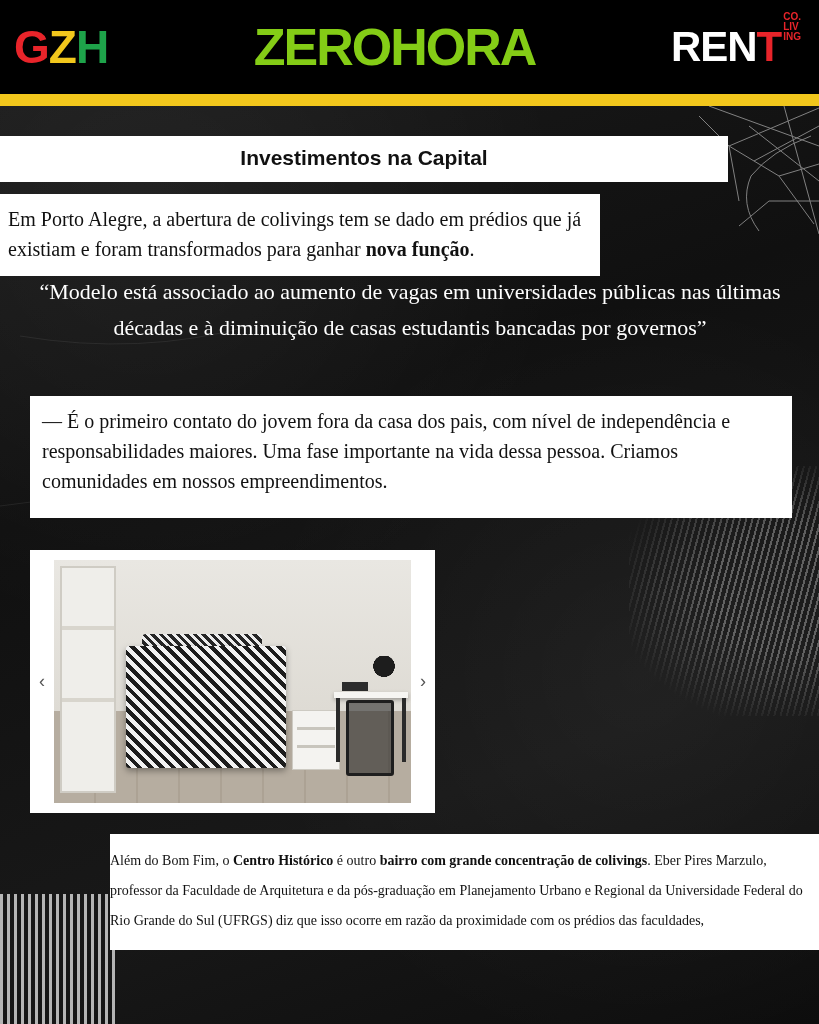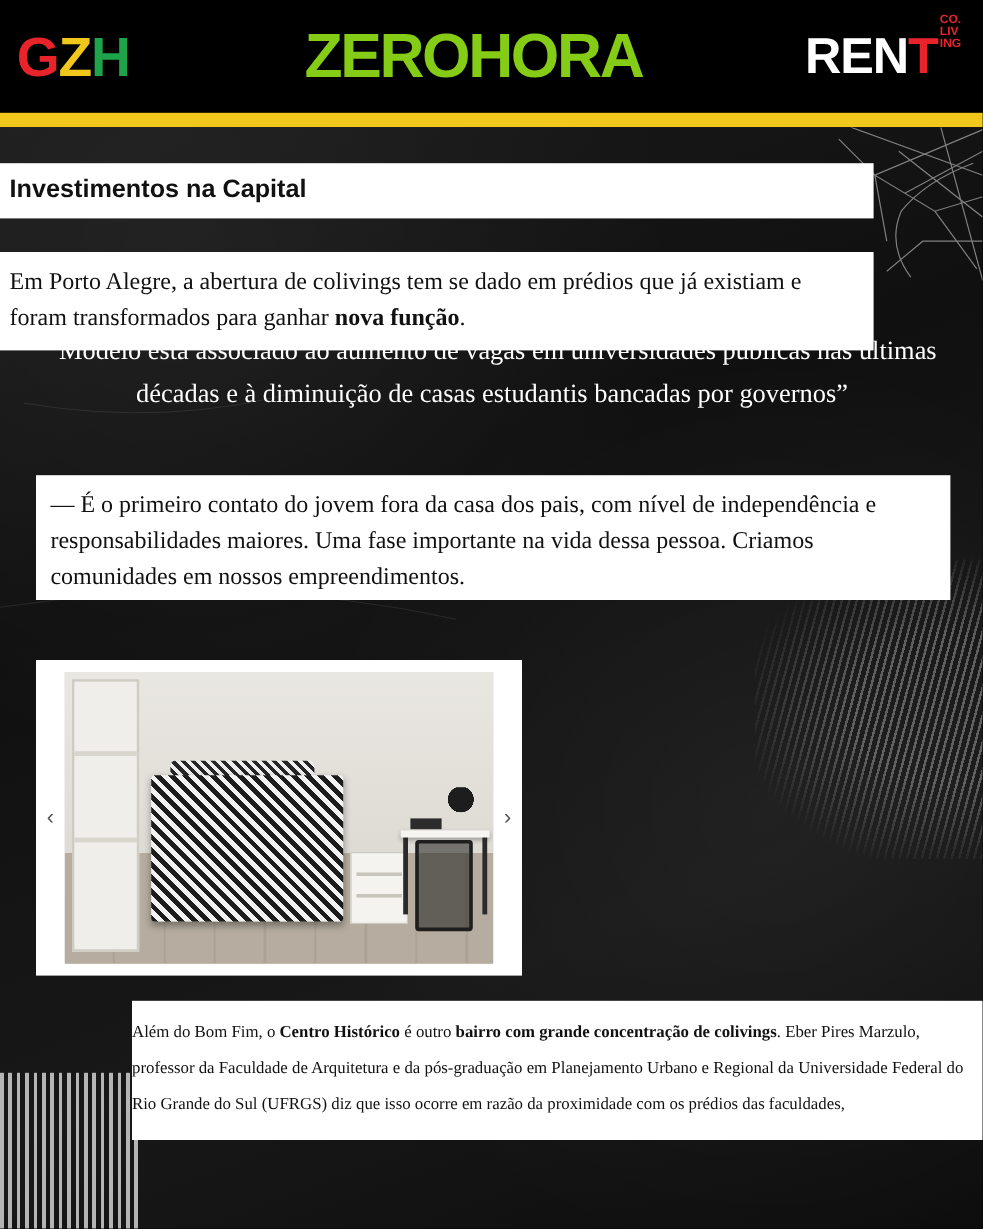--- a/index.html
+++ b/index.html
@@ -151,45 +151,46 @@
     box-sizing: border-box;
   }
   .section-title {
     left: 0; top: 30px;
     width: 728px;
     padding: 10px 8px 12px 8px;
     font-family: "Liberation Sans", sans-serif;
     font-weight: bold;
     font-size: 21px;
     color: #111;
+    text-align: center;
   }
   .intro-para {
-    left: 0; top: 104px;
-    width: 728px;
+    left: 0; top: 88px;
+    width: 600px;
     padding: 10px 10px 12px 8px;
     font-size: 20px;
     line-height: 30px;
   }
   .intro-para b { font-weight: bold; }
 
   .pullquote {
     position: absolute;
     left: 30px; top: 168px;
     width: 760px;
     color: #ffffff;
     font-size: 22px;
     line-height: 36px;
     text-align: center;
     font-family: "Liberation Serif", serif;
   }
 
   .quote-body {
     left: 30px; top: 290px;
     width: 762px;
-    padding: 10px 12px 4px 12px;
+    padding: 10px 12px 22px 12px;
     font-size: 20px;
     line-height: 30px;
   }
 
   
   .carousel {
     position: absolute;
     left: 30px; top: 444px;
     width: 405px;
     height: 263px;

